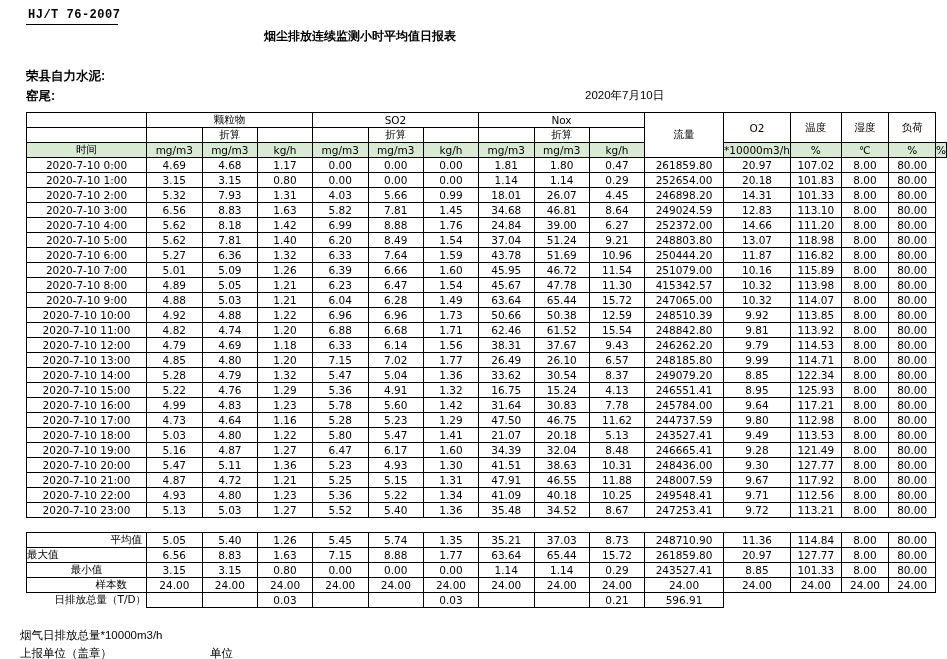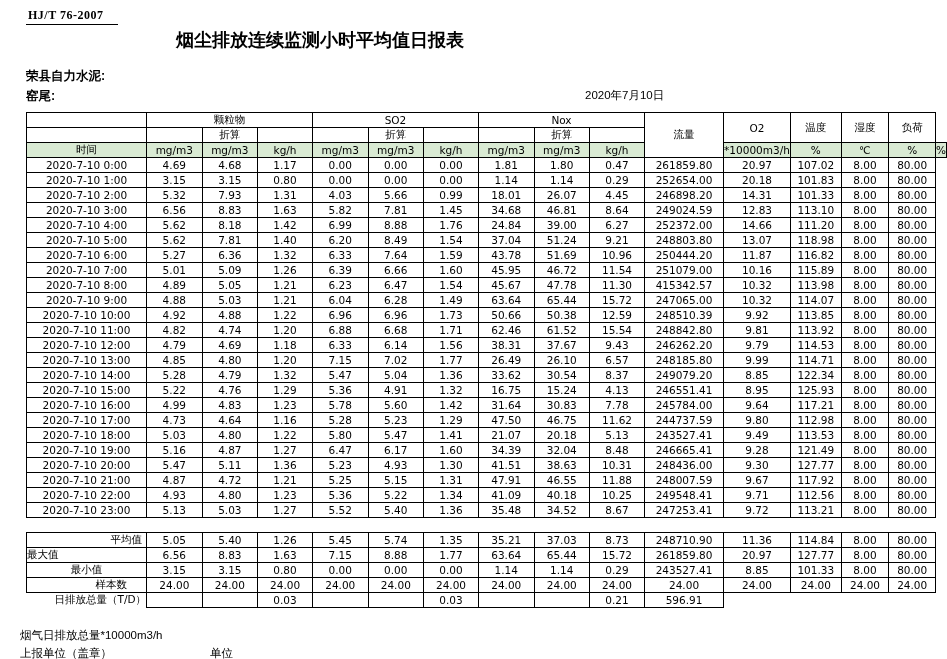--- a/index.html
+++ b/index.html
@@ -7,31 +7,32 @@
     width:947px;height:659px;
     background:#ffffff;
     font-family:"Liberation Sans","DejaVu Sans",sans-serif;
     font-size:11px;
     color:#000;
     position:relative;
     overflow:hidden;
   }
   .std-code{
     position:absolute;left:28px;top:8px;
-    font-family:Liberation Serif, serif;
+    font-family:Liberation Mono, monospace;
     font-size:12px;font-weight:bold;letter-spacing:0.5px;
   }
   .std-rule{
     position:absolute;left:26px;top:24px;width:92px;height:1px;background:#000;
   }
   .doc-title{
     position:absolute;left:0;top:28px;width:640px;
     text-align:center;
-    font-size:18px;font-weight:bold;
+    font-size:12px;font-weight:bold;
     font-family:"DejaVu Sans",sans-serif;
+    padding-left:40px;
   }
   .company{
     position:absolute;left:26px;top:68px;
     font-size:12.5px;font-weight:bold;
   }
   .kiln{
     position:absolute;left:26px;top:88px;
     font-size:12.5px;font-weight:bold;
   }
   .report-date{

